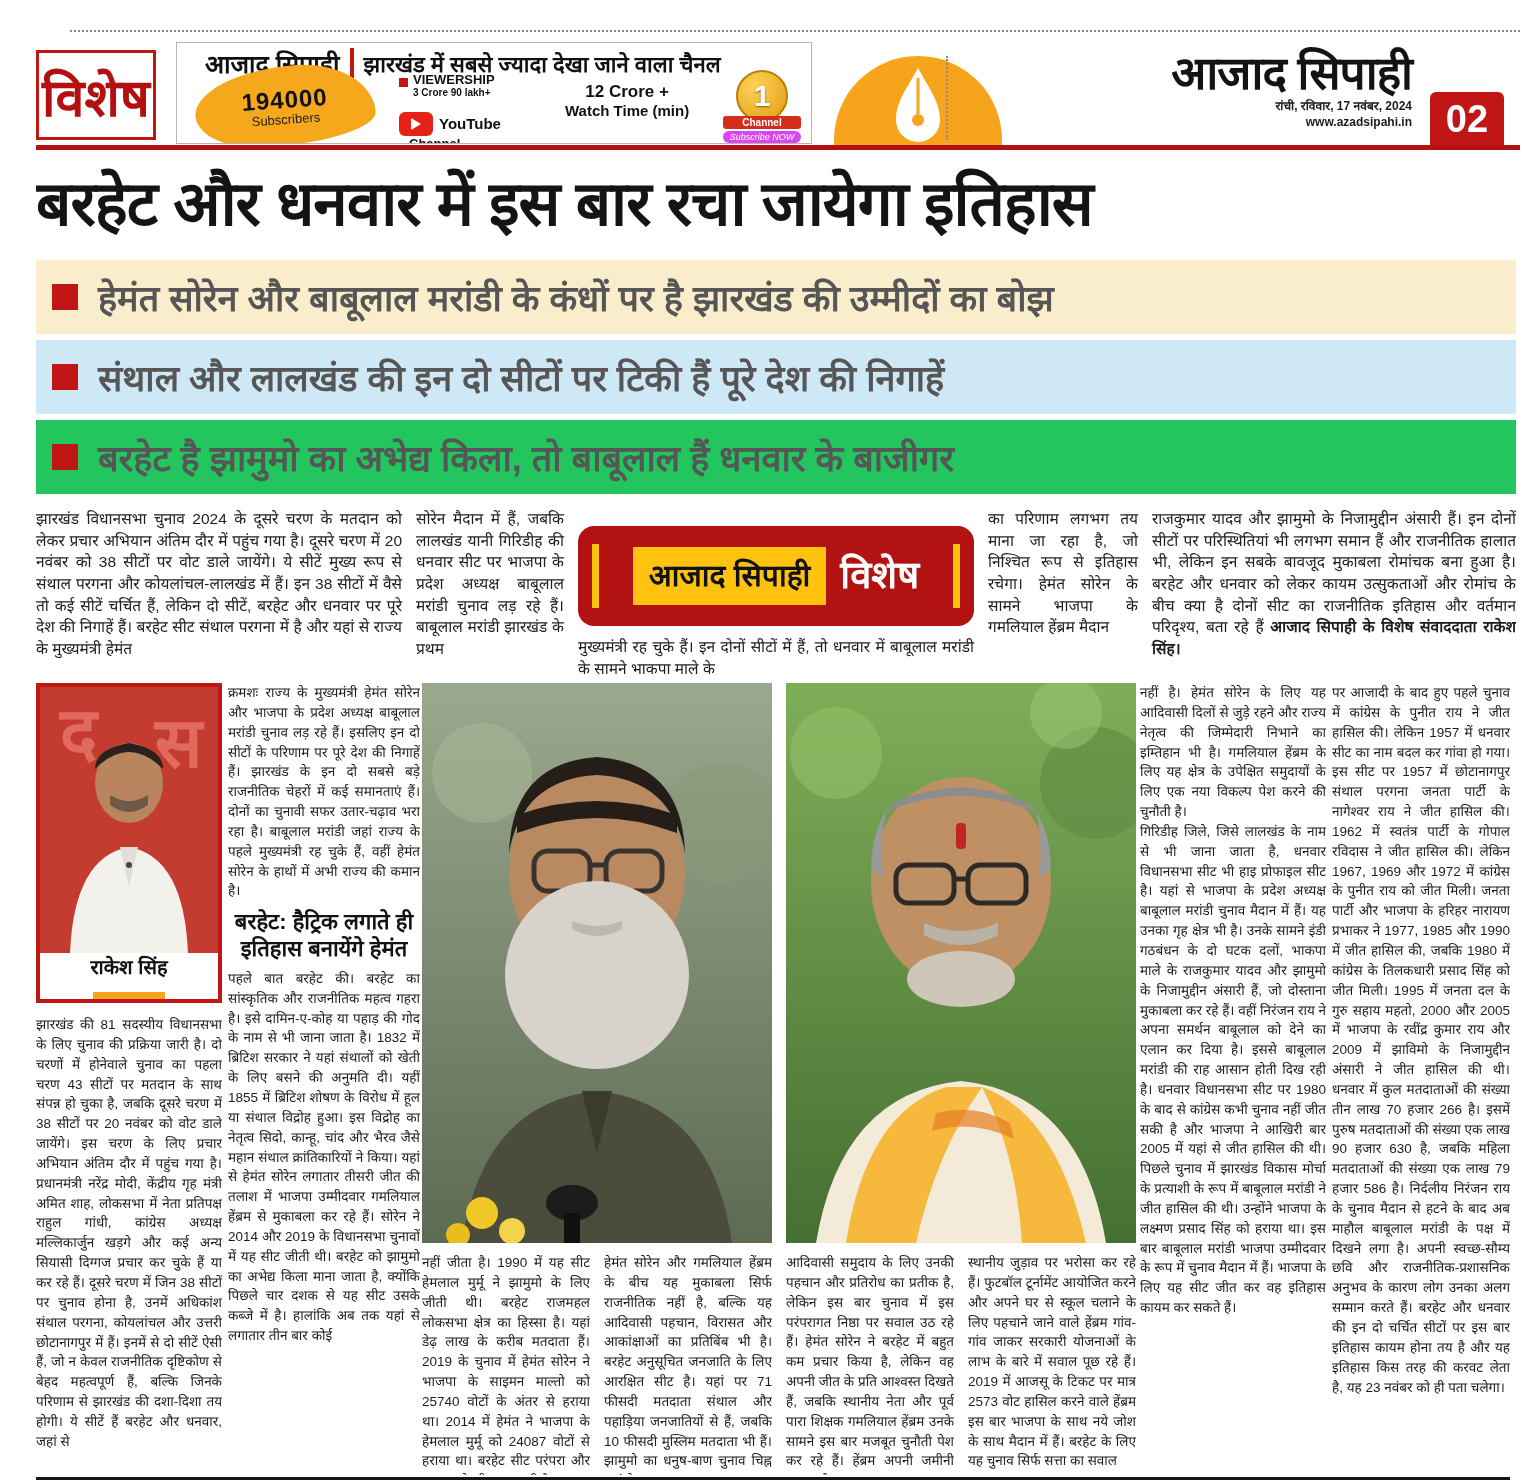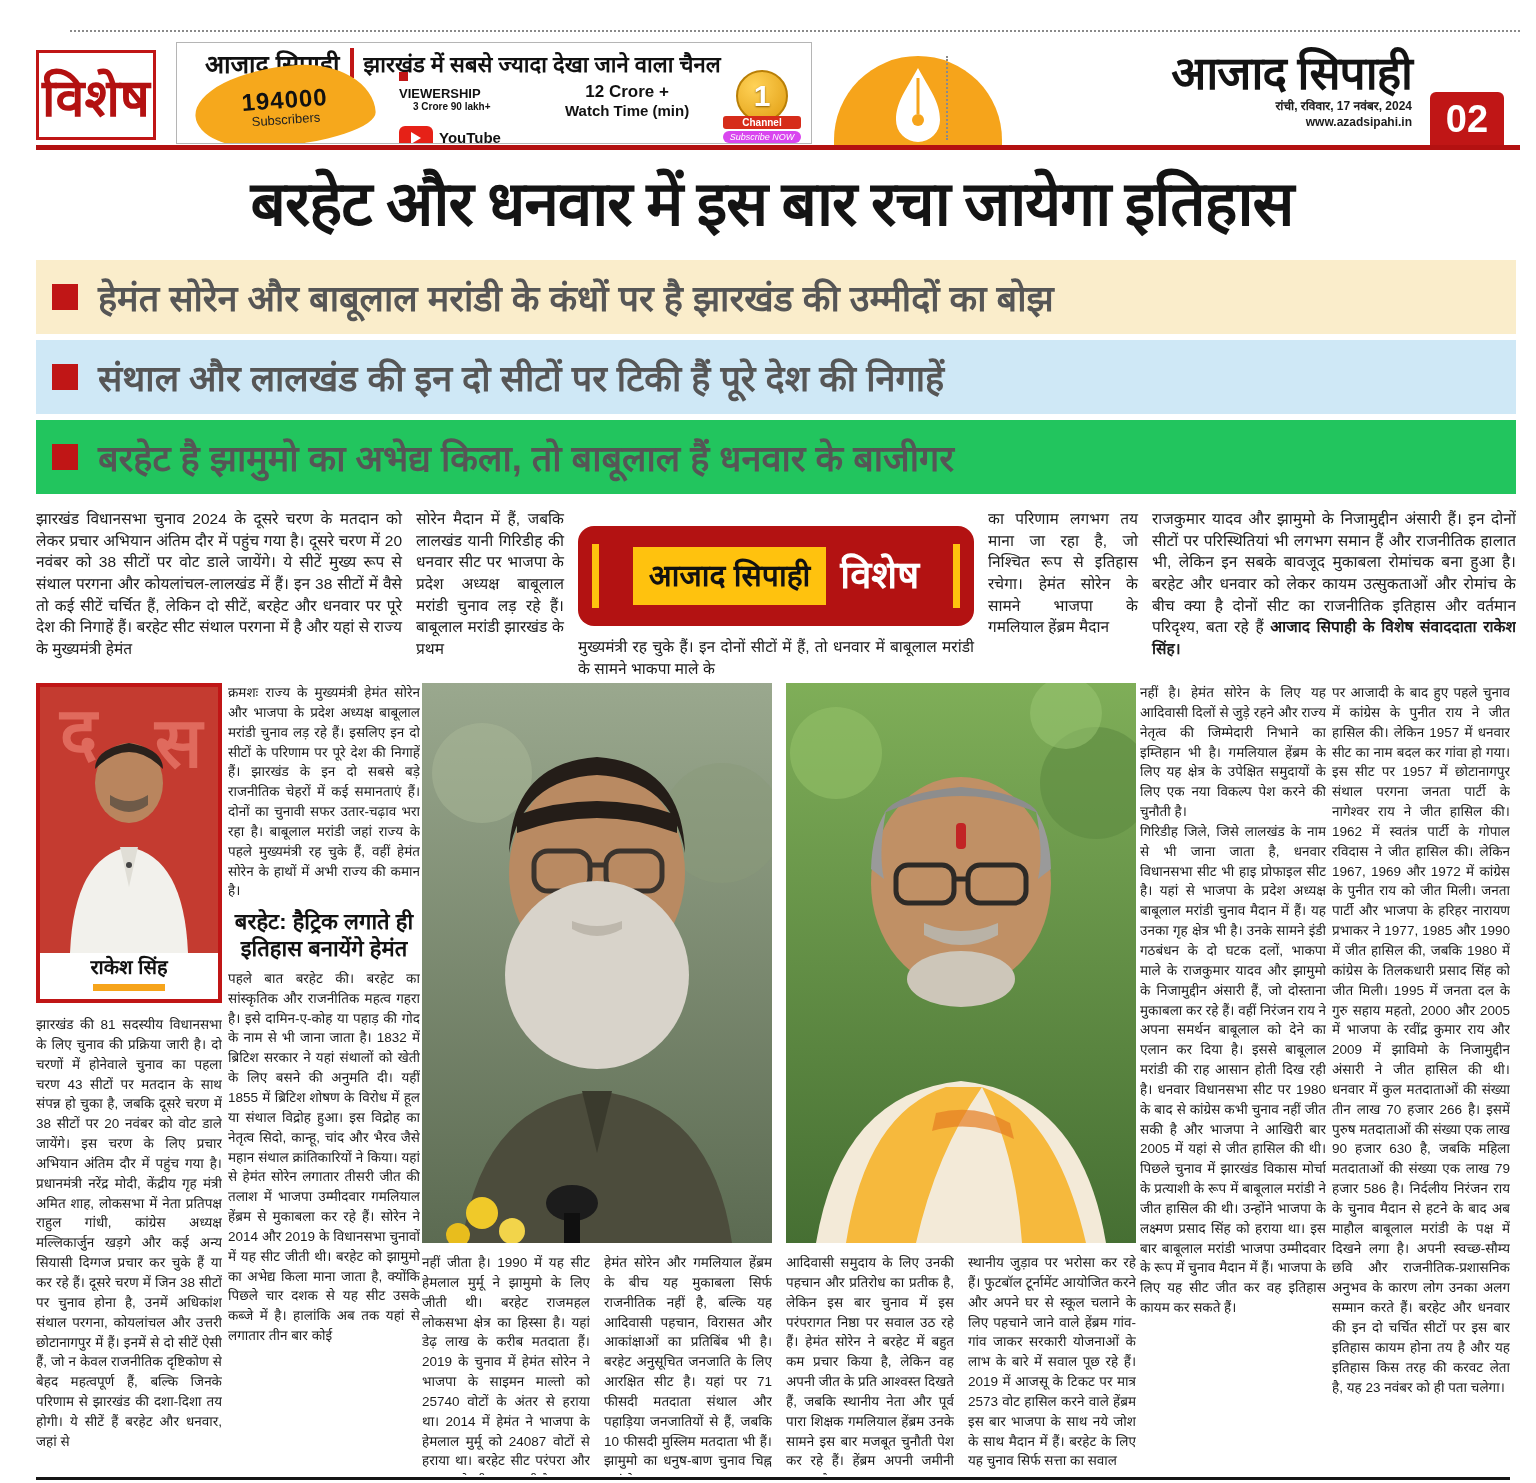--- a/index.html
+++ b/index.html
@@ -17,21 +17,21 @@
   .strip-brand { font-size:25px; font-weight:bold; color:#111; }
   .strip-divider { width:4px; height:30px; background:#c01616; }
   .strip-tagline { font-size:22px; font-weight:bold; color:#111; white-space:nowrap; }
   .strip-body { position:relative; height:68px; }
   .map-blob { position:absolute; left:18px; top:-14px; width:180px; height:80px; background:#f6a81c;
      border-radius:58% 42% 62% 38% / 55% 65% 35% 45%; transform:rotate(-4deg);
      display:flex; flex-direction:column; align-items:center; justify-content:center; }
   .map-count { font-size:24px; font-weight:bold; color:#111; letter-spacing:1px; }
   .map-sub { font-size:13px; color:#222; margin-top:-2px; }
   .viewership { position:absolute; left:222px; top:-8px; }
-  .vw-label { display:flex; align-items:flex-start; gap:5px; font-size:13px; font-weight:bold; color:#111;flex-direction:column; }
+  .vw-label { display:flex; align-items:flex-end; gap:5px; font-size:13px; font-weight:bold; color:#111; }
   .red-sq-s { width:9px; height:9px; background:#c01616; display:inline-block; }
   .vw-value { font-size:10px; font-weight:bold; color:#111; margin-left:14px; }
   .yt-row { display:flex; align-items:center; gap:6px; margin:14px 0 0 0; }
   .yt-icon { width:34px; height:24px; background:#e62117; border-radius:6px; display:flex; align-items:center; justify-content:center; }
   .yt-icon::after { content:""; width:0; height:0; border-left:10px solid #fff; border-top:6px solid transparent; border-bottom:6px solid transparent; }
   .yt-label { font-size:15px; font-weight:bold; color:#111; line-height:1.05; }
   .yt-sublabel { font-size:13px; font-weight:bold; color:#111; margin-left:10px; }
   .watchtime { position:absolute; left:388px; top:2px; text-align:center; }
   .wt-value { font-size:17px; font-weight:bold; color:#111; }
   .wt-label { font-size:15px; font-weight:bold; color:#111; }
@@ -45,21 +45,21 @@
   .pen-logo svg { position:absolute; left:50%; top:12px; transform:translateX(-50%); }
   .mast-dotted { position:absolute; left:946px; top:56px; height:84px; border-left:2px dotted #8a8a8a; }
   .mast-name { position:absolute; right:124px; top:40px; font-size:46px; font-weight:bold; color:#131313; letter-spacing:-1px; }
   .mast-meta { position:absolute; right:124px; top:98px; text-align:right; font-size:12px; font-weight:bold; color:#1c1c1c; line-height:1.35; }
   .page-no { position:absolute; right:32px; top:92px; width:74px; height:54px; background:#c01616; color:#fff;
      font-size:38px; font-weight:bold; display:flex; align-items:center; justify-content:center; border-radius:6px 6px 0 0; }
   .red-rule { position:absolute; left:36px; right:16px; top:145px; height:5px; background:#b31111; }
 
   
   .headline { position:absolute; left:36px; right:28px; top:152px; height:104px; font-size:62px; font-weight:800;
-     color:#141414; text-align:center; white-space:nowrap; overflow:hidden; letter-spacing:-1px; line-height:104px;font-family:Liberation Serif, serif; }
+     color:#141414; white-space:nowrap; overflow:hidden; letter-spacing:-1px; line-height:104px; }
   .bullets { position:absolute; left:36px; right:20px; top:260px; }
   .bullet-row { display:flex; align-items:center; height:74px; margin-bottom:6px; padding-left:16px; overflow:hidden; }
   .bullet-sq { flex:0 0 26px; width:26px; height:26px; background:#c01616; margin-right:20px; }
   .bullet-text { font-size:36px; font-weight:bold; color:#565656; white-space:nowrap; }
 
   
   .intro { position:absolute; left:36px; right:20px; top:508px; height:170px; display:flex; gap:14px;
      font-size:15.5px; line-height:1.4; text-align:justify; color:#1d1d1d; overflow:hidden; }
   .intro .i-col1 { flex:0 0 366px; }
   .intro .i-col2 { flex:0 0 148px; }
@@ -74,21 +74,21 @@
   .sp-badge .yellow-box { background:#ffc20e; padding:8px 16px; font-size:30px; font-weight:bold; color:#111; }
   .sp-badge .white-word { color:#fff; font-size:38px; font-weight:bold; }
   .badge-underflow { margin-top:10px; font-size:15.5px; }
 
   
   .body-grid { position:absolute; left:36px; right:26px; top:683px; bottom:8px; }
   .body-grid p, .up-col { font-size:13.5px; line-height:1.47; text-align:justify; color:#1c1c1c; }
   .col-a { position:absolute; left:0; top:0; width:186px; height:100%; overflow:hidden; }
   .author-card { width:186px; height:320px; border:4px solid #c01616; background:#fff; }
   .author-card svg { display:block; }
-  .author-caption { height:46px; display:flex; flex-direction:column; align-items:center; justify-content:flex-start; }
+  .author-caption { height:46px; display:flex; flex-direction:column; align-items:center; justify-content:space-between; }
   .author-caption .nm { font-size:20px; font-weight:bold; color:#111; }
   .author-caption .bar { width:72px; height:7px; background:#f6a41b; margin-top:4px; }
   .col-a p { margin-top:12px; }
   .col-b { position:absolute; left:192px; top:0; width:192px; height:100%; overflow:hidden; }
   .mid-head { font-size:22px; font-weight:bold; color:#131313; text-align:center; line-height:1.22; margin:8px 0 6px; }
   .photo { position:absolute; top:0; width:350px; height:560px; overflow:hidden; background:#777; }
   .photo-1 { left:386px; }
   .photo-2 { left:750px; }
   .under-photos { position:absolute; left:386px; top:570px; width:714px; bottom:0; display:flex; gap:14px; overflow:hidden; }
   .up-col { flex:1 1 0; overflow:hidden; }

